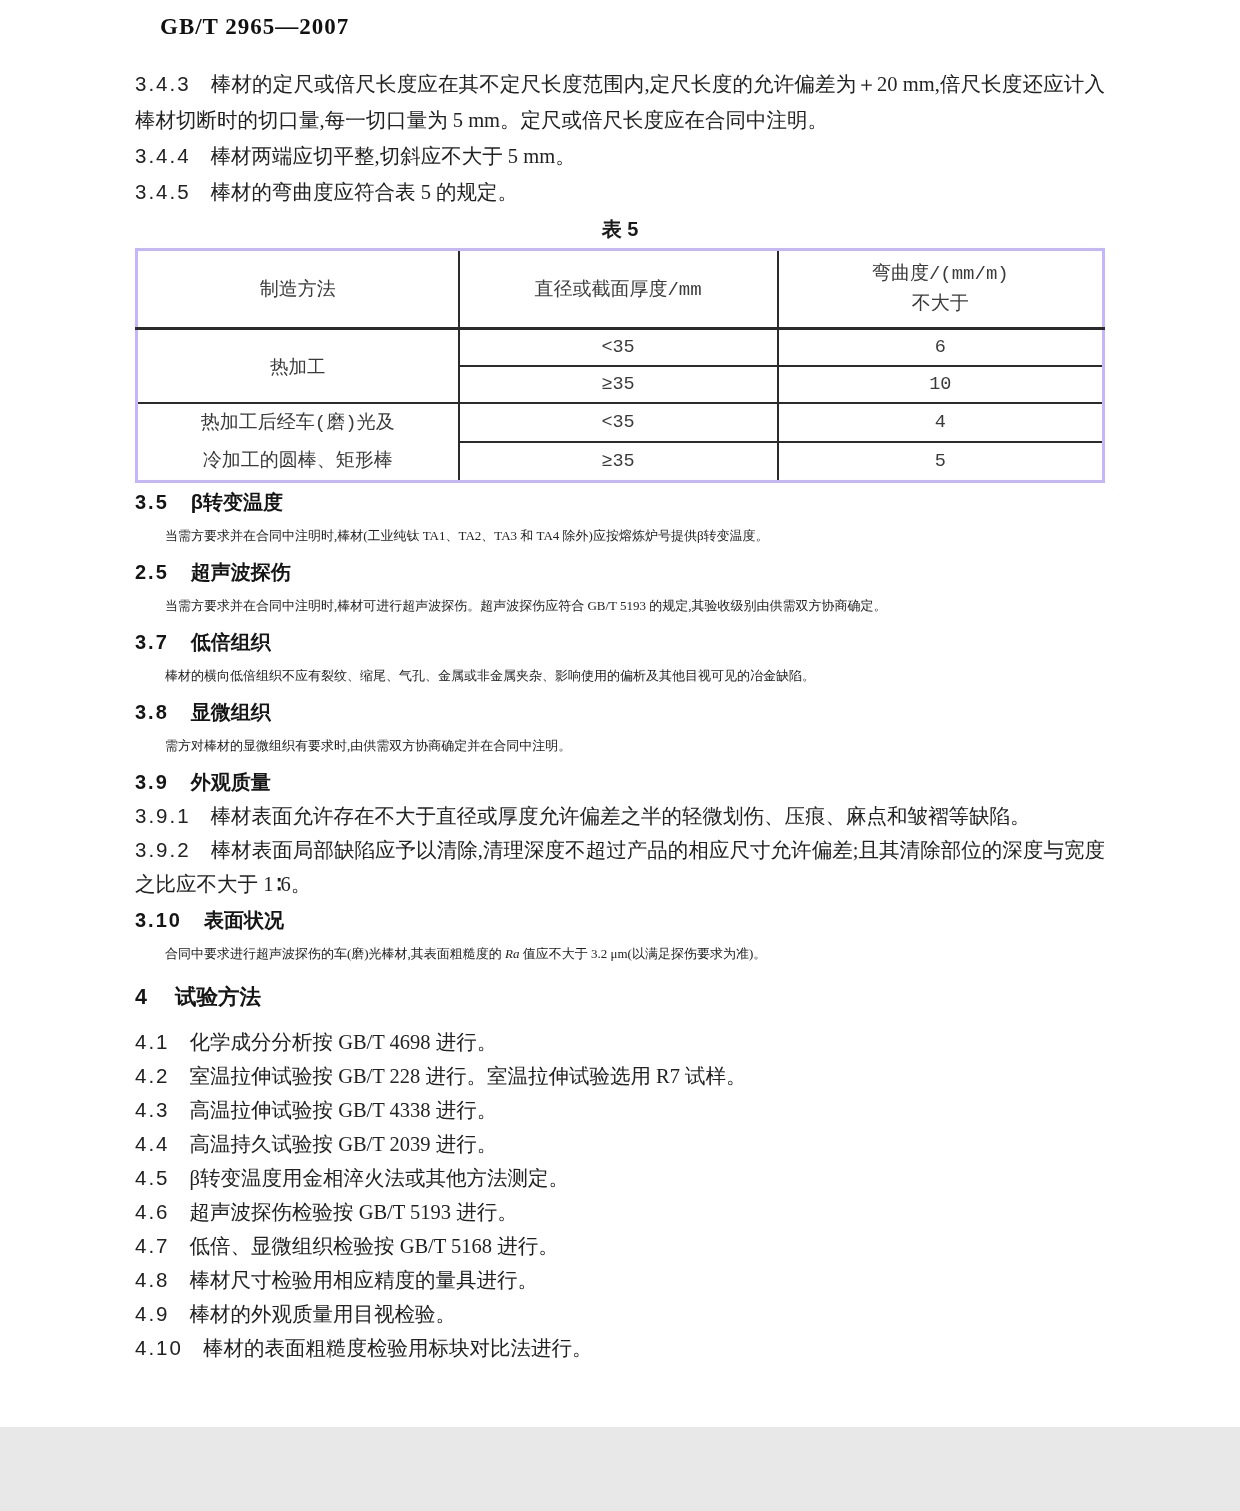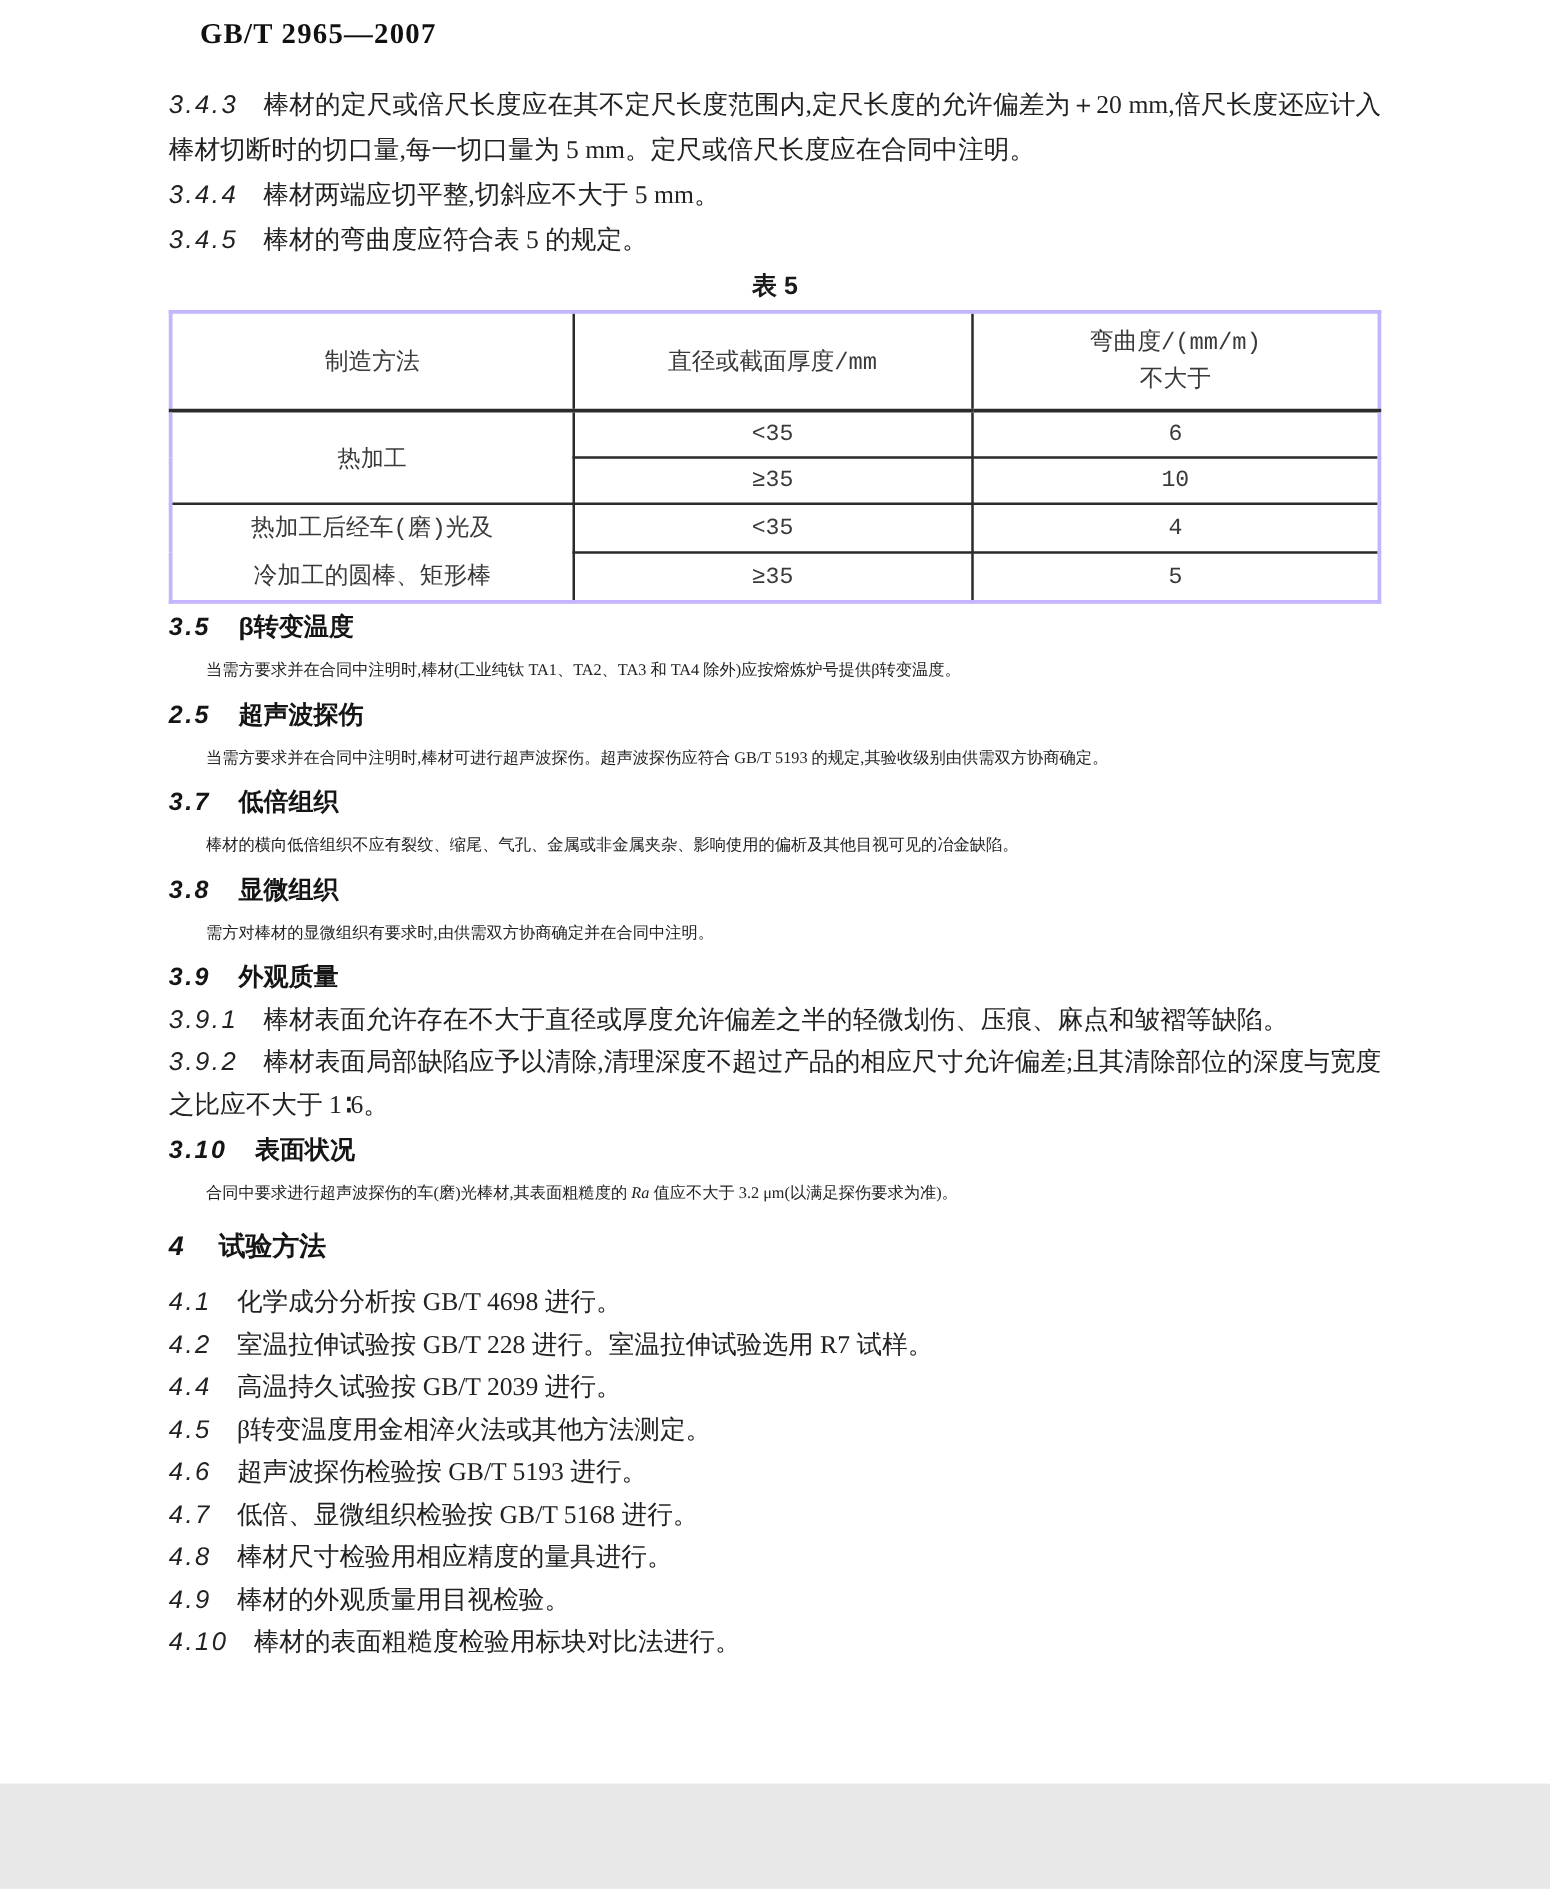--- a/index.html
+++ b/index.html
@@ -27,21 +27,20 @@
     margin:0;
     font-size:20.5px;line-height:36px;
     text-align:justify;
   }
   p.clause4{line-height:34px;}
   .num{
     font-family:"Liberation Sans","DejaVu Sans",sans-serif;
     letter-spacing:2px;
     margin-right:20px;
     white-space:nowrap;
-    font-style:italic;
   }
   
   .tbl-title{
     margin:4px 0 4px 0;
     text-align:center;
     font-family:"Liberation Sans","DejaVu Sans",sans-serif;
     font-weight:bold;font-size:20px;color:#1a1a1a;
     line-height:30px;
   }
   table.tbl5{
@@ -176,20 +175,21 @@
 
     <h3 class="sec"><span class="num">3.10</span><span>表面状况</span></h3>
     <p class="para"><span>合同中要求进行超声波探伤的车(磨)光棒材,其表面粗糙度的 </span><span class="ra">Ra</span><span> 值应不大于 3.2 μm(以满足探伤要求为准)。</span></p>
 
     <h2 class="chapter"><span class="num">4</span><span>试验方法</span></h2>
 
     <div class="gap-c4"></div>
 
     <p class="clause clause4"><span class="num">4.1</span><span>化学成分分析按 GB/T 4698 进行。</span></p>
     <p class="clause clause4"><span class="num">4.2</span><span>室温拉伸试验按 GB/T 228 进行。室温拉伸试验选用 R7 试样。</span></p>
+    <p class="clause clause4"><span class="num">4.3</span><span>高温拉伸试验按 GB/T 4338 进行。</span></p>
     <p class="clause clause4"><span class="num">4.4</span><span>高温持久试验按 GB/T 2039 进行。</span></p>
     <p class="clause clause4"><span class="num">4.5</span><span>β转变温度用金相淬火法或其他方法测定。</span></p>
     <p class="clause clause4"><span class="num">4.6</span><span>超声波探伤检验按 GB/T 5193 进行。</span></p>
     <p class="clause clause4"><span class="num">4.7</span><span>低倍、显微组织检验按 GB/T 5168 进行。</span></p>
     <p class="clause clause4"><span class="num">4.8</span><span>棒材尺寸检验用相应精度的量具进行。</span></p>
     <p class="clause clause4"><span class="num">4.9</span><span>棒材的外观质量用目视检验。</span></p>
     <p class="clause clause4"><span class="num">4.10</span><span>棒材的表面粗糙度检验用标块对比法进行。</span></p>
 
   </div>
 

